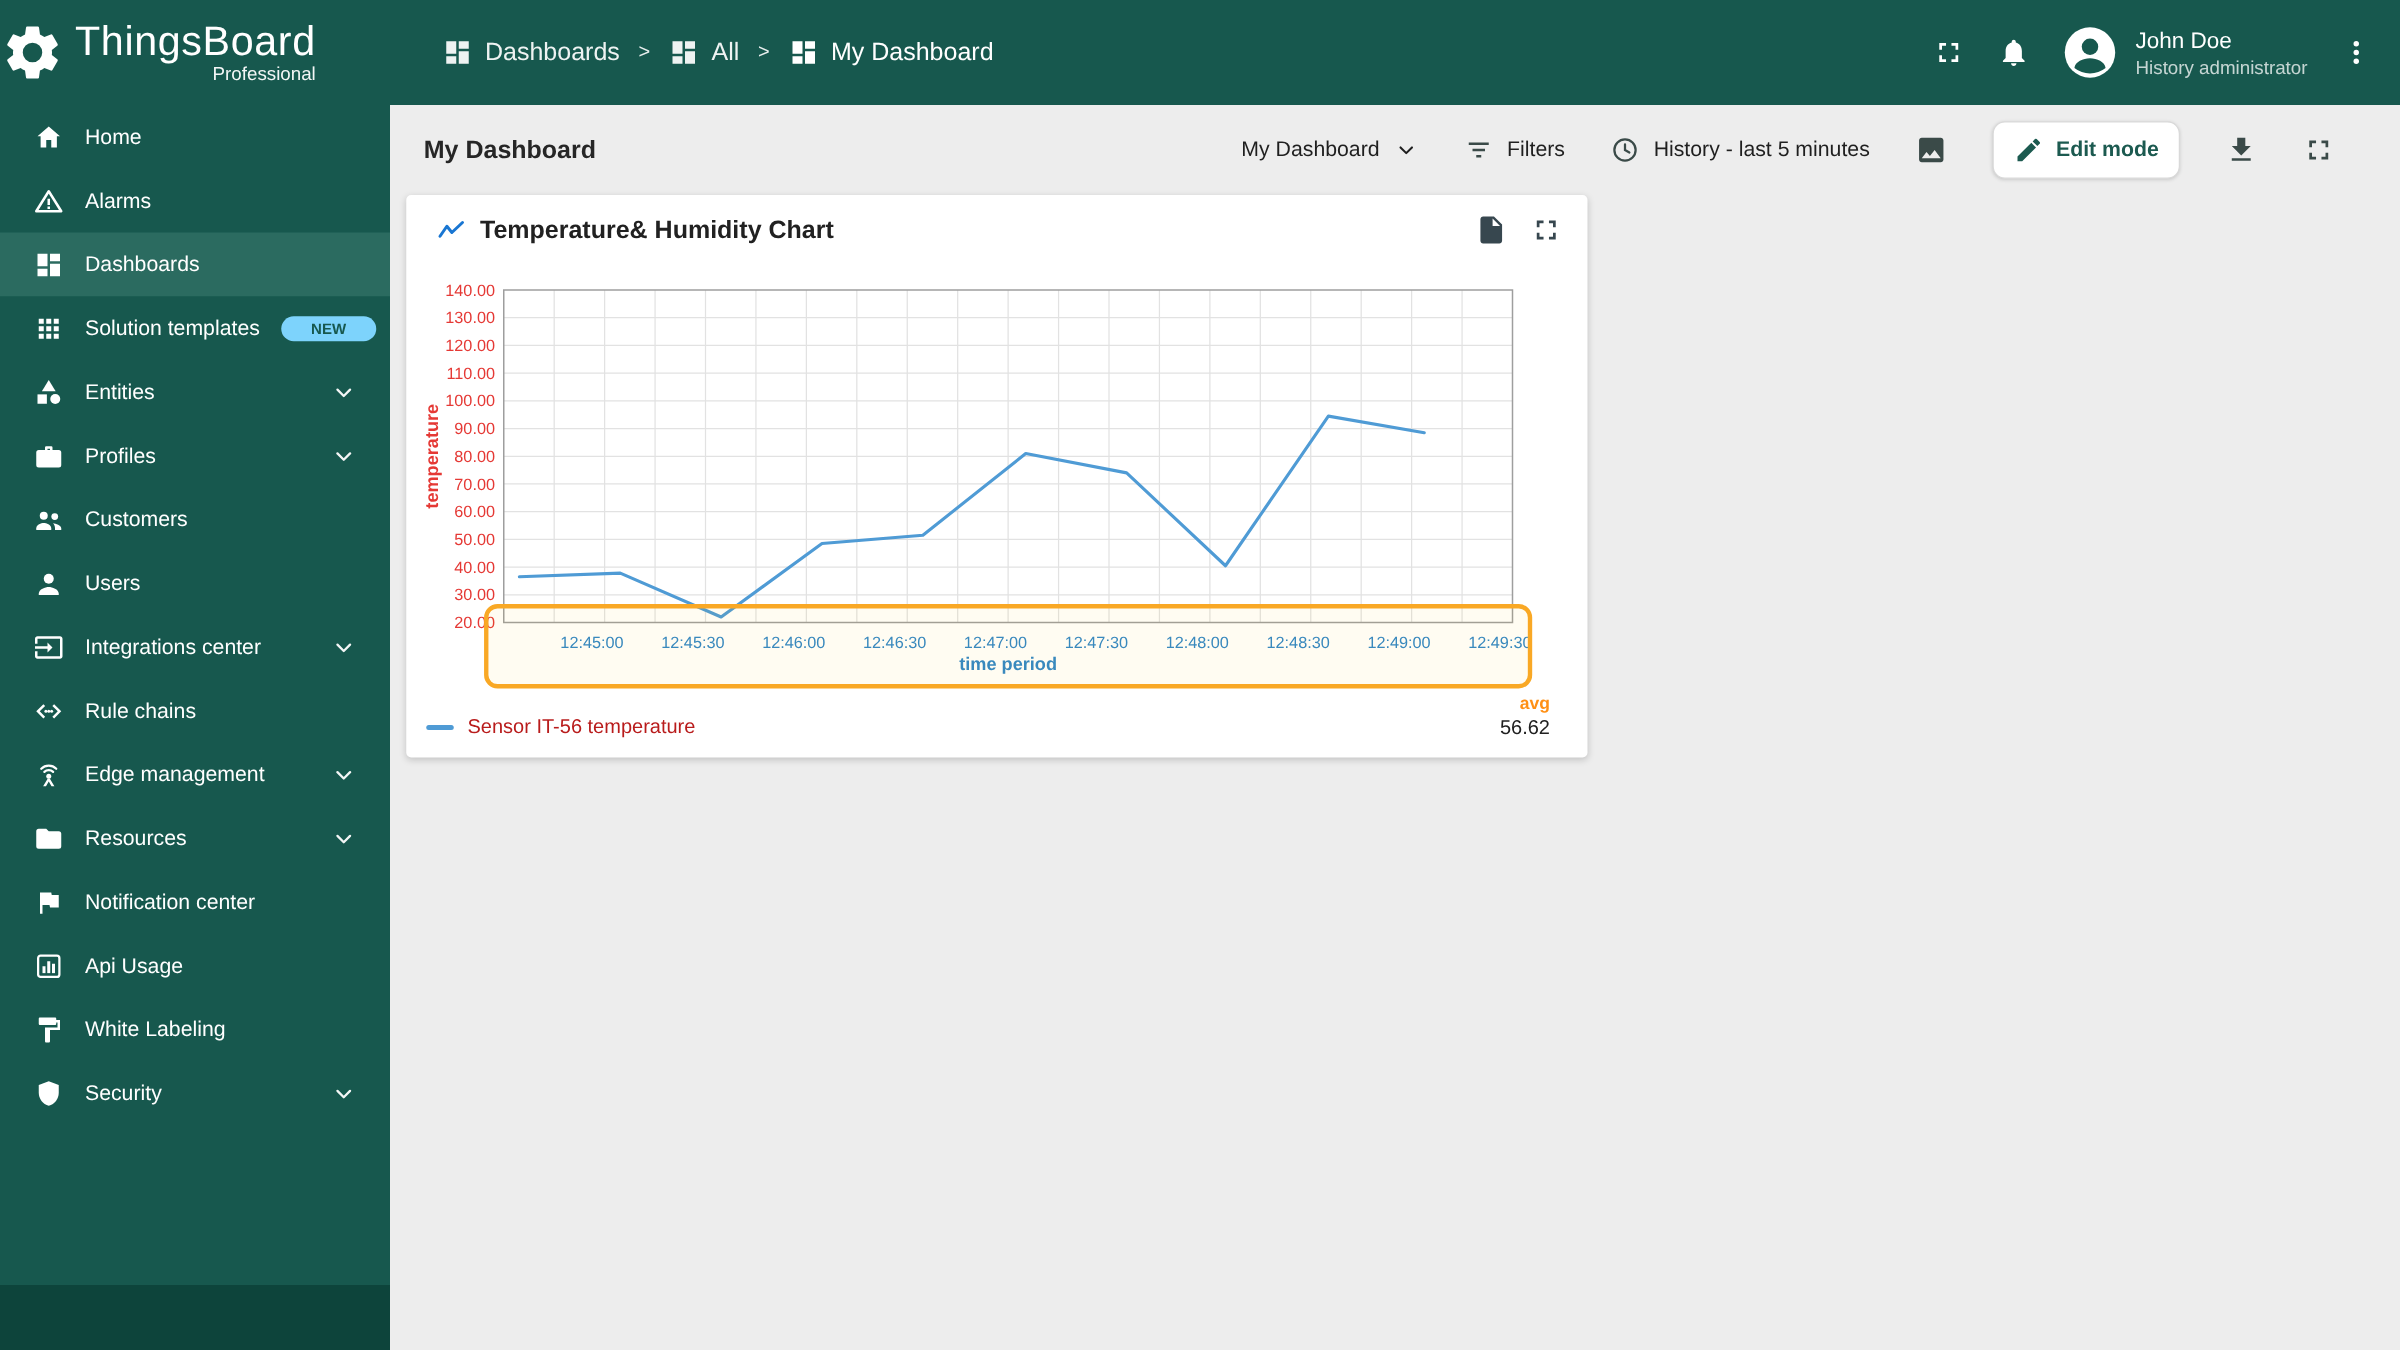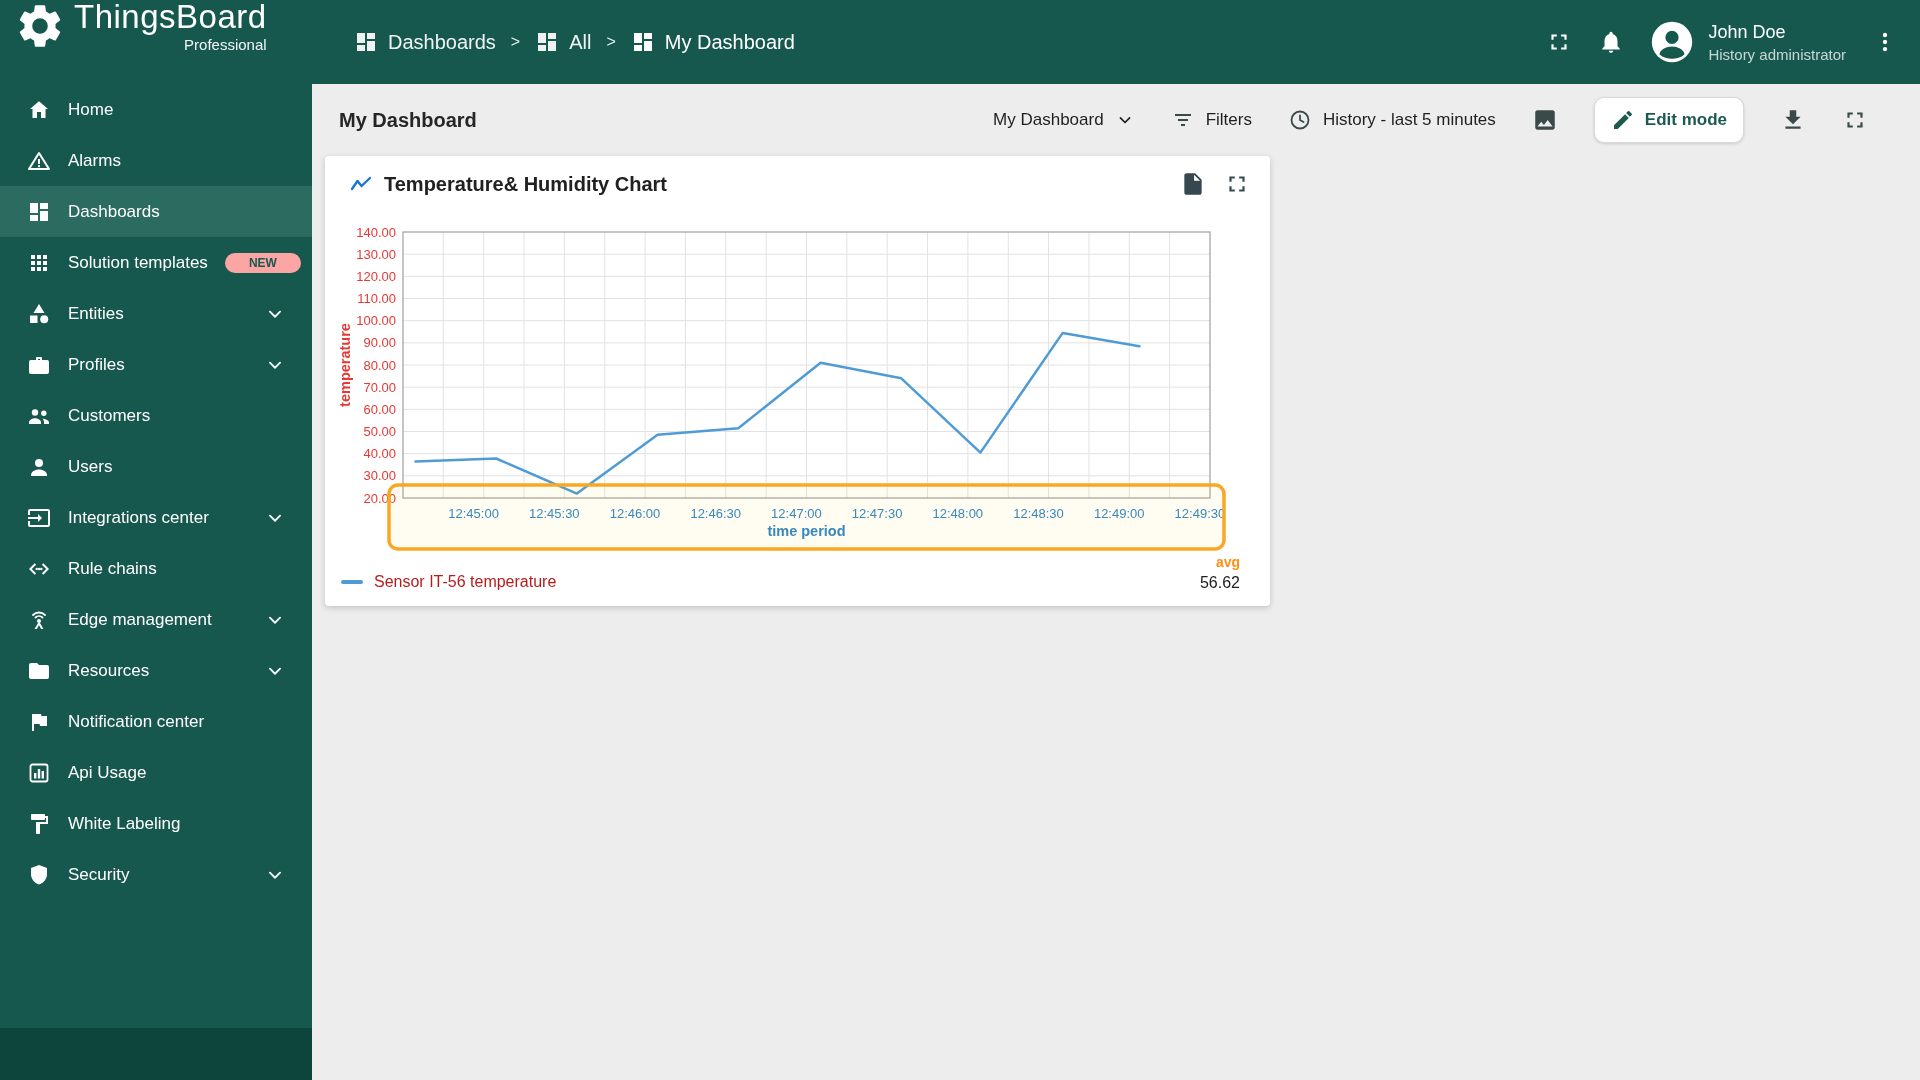--- a/index.html
+++ b/index.html
@@ -2,31 +2,31 @@
 <html><head>
 <meta charset="utf-8">
 <style>
   * { margin:0; padding:0; box-sizing:border-box; }
   html,body { width:1920px; height:1080px; }
   body { font-family:"Liberation Sans", sans-serif; background:#ededed; overflow:hidden; }
   .app { display:flex; width:1920px; height:1080px; }
 
   
   .sidebar { width:312px; background:#17584E; color:#fff; display:flex; flex-direction:column; flex-shrink:0; }
-  .logo { height:84px; display:flex; padding:0 14px; gap:8px; flex-shrink:0; }
+  .logo { height:84px; display:flex; align-items:center; padding:0 0; gap:8px; flex-shrink:0; }
   .logo-icon { width:52px; height:52px; color:#fff; }
   .logo-text { display:flex; flex-direction:column; align-items:flex-end; }
   .logo-name { font-size:33px; font-weight:500; letter-spacing:.5px; line-height:1.05; }
   .logo-edition { font-size:15px; opacity:.95; margin-top:1px; }
   .menu { flex:1; display:flex; flex-direction:column; }
   .menu-item { height:51px; display:flex; align-items:center; padding:0 26px 0 27px; gap:17px; font-size:17px; cursor:pointer; }
   .menu-item.active { background:#2B6B60; }
   .menu-item .label { flex:1; white-space:nowrap; }
   .mi { width:24px; height:24px; flex-shrink:0; }
-  .badge { background:#fca5a5; color:#17584E; font-size:12px; font-weight:bold; padding:3px 24px; border-radius:10px; }
+  .badge { background:#7dd3fc; color:#17584E; font-size:12px; font-weight:bold; padding:3px 24px; border-radius:10px; }
   .chev { width:22px; height:22px; opacity:.95; }
   .sidebar-footer { height:52px; background:#0D443B; margin-top:auto; }
 
   
   .main { flex:1; display:flex; flex-direction:column; min-width:0; }
   .topbar { height:84px; background:#17584E; display:flex; align-items:center; color:#fff; padding:0 22px 0 42px; flex-shrink:0; }
   .crumbs { display:flex; align-items:center; gap:15px; font-size:20px; }
   .crumb { display:flex; align-items:center; gap:10px; cursor:pointer; }
   .crumb.muted { opacity:.93; }
   .crumb-sep { font-size:16px; opacity:.9; }

